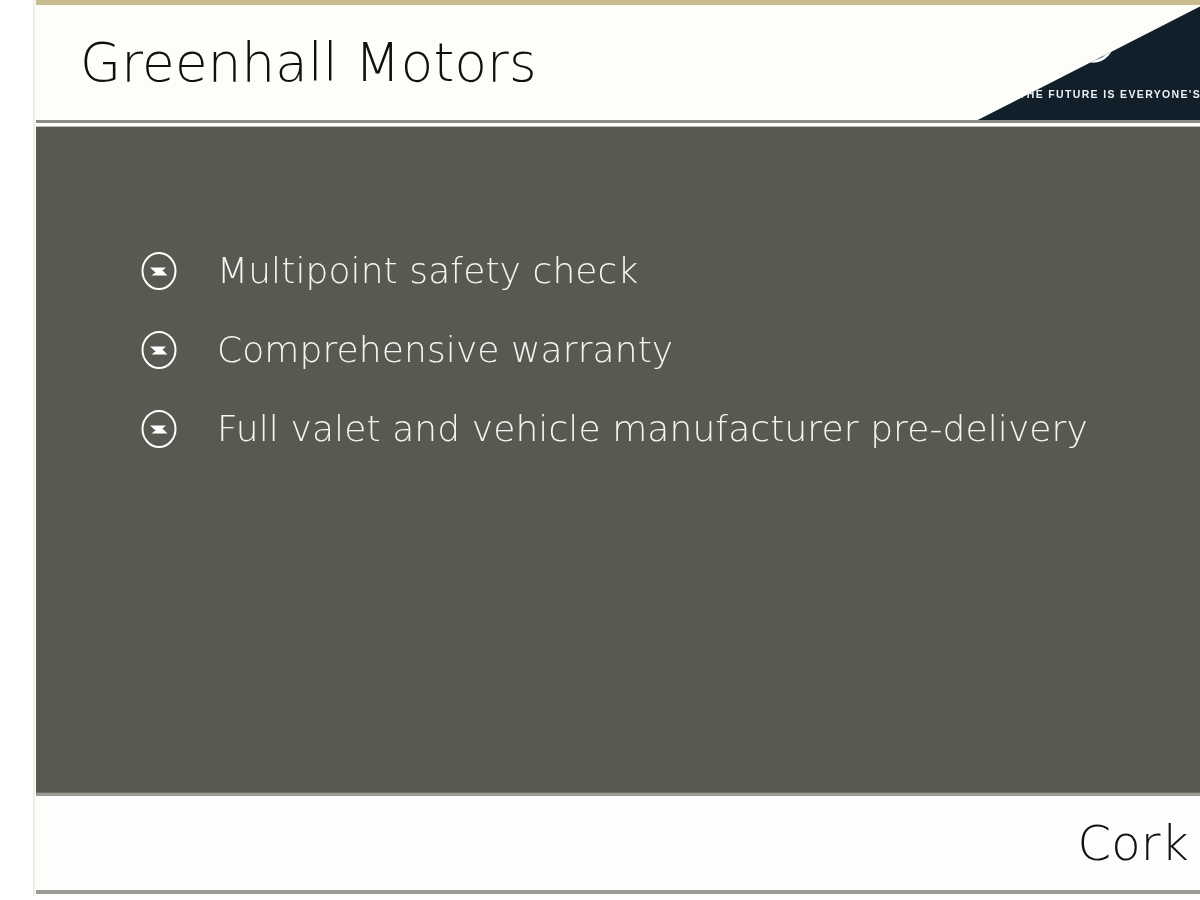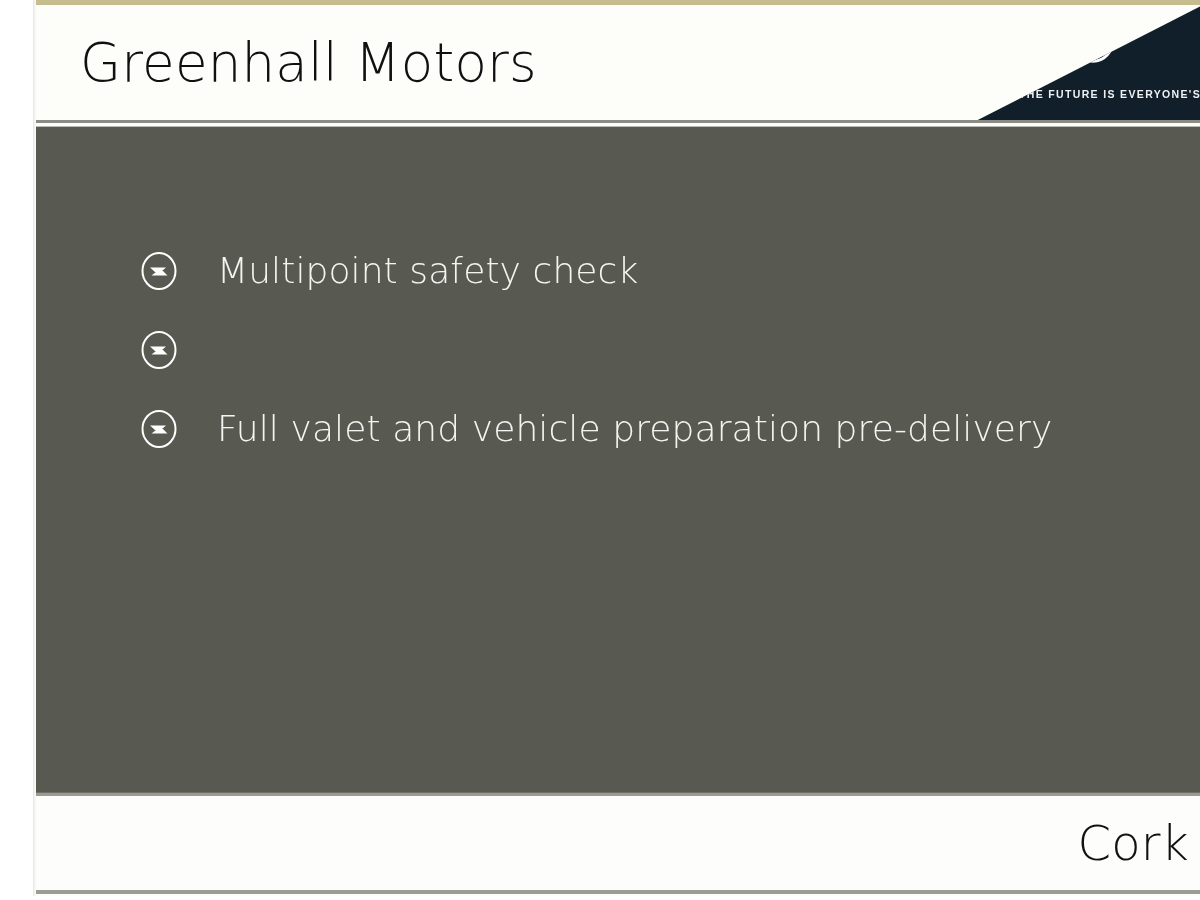--- a/index.html
+++ b/index.html
@@ -226,30 +226,31 @@
         </svg>
         <div class="bullet-text">Multipoint safety check</div>
       </div>
 
 
       <div class="bullet-row">
         <svg class="bullet-icon" viewBox="0 0 104 96">
           <ellipse cx="52" cy="48" rx="33" ry="36" fill="none" stroke="#ffffff" stroke-width="4"></ellipse>
           <path d="M6 50 L44 50 L34 41 L66 41 L58 48 L98 48 L60 48 L69 57 L37 57 L46 50 Z" fill="#ffffff"></path>
         </svg>
+        <div class="bullet-text">Comprehensive warranty</div>
       </div>
 
 
 
       <div class="bullet-row">
         <svg class="bullet-icon" viewBox="0 0 104 96">
           <ellipse cx="52" cy="48" rx="33" ry="36" fill="none" stroke="#ffffff" stroke-width="4"></ellipse>
           <path d="M6 50 L44 50 L34 41 L66 41 L58 48 L98 48 L60 48 L69 57 L37 57 L46 50 Z" fill="#ffffff"></path>
         </svg>
-        <div class="bullet-text">Full valet and vehicle preparation pre-delivery</div>
+        <div class="bullet-text">Full valet and vehicle manufacturer pre-delivery</div>
       </div>
 
     </div>
   </div>
 
   <div class="footer">
     <div class="footer-location">Cork</div>
   </div>
 
   <div class="edge-left"></div>

